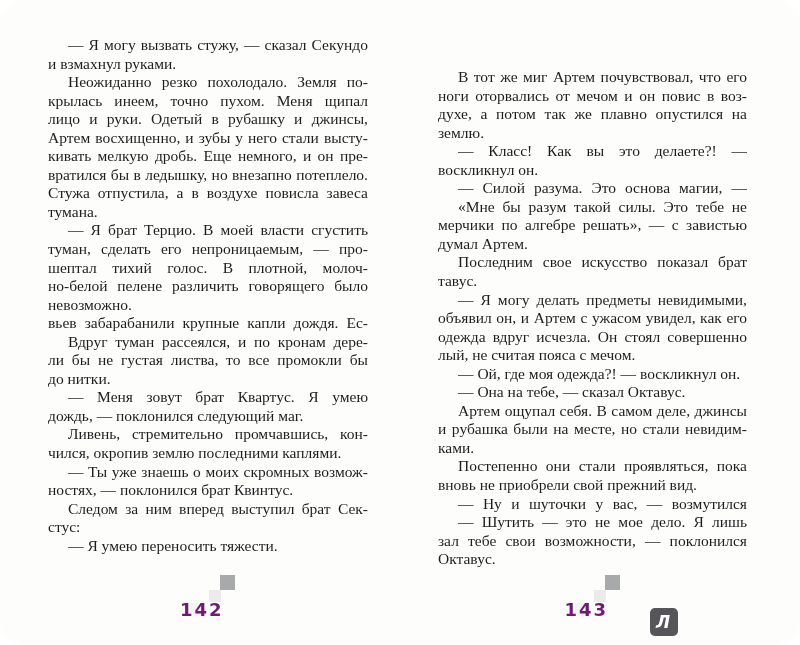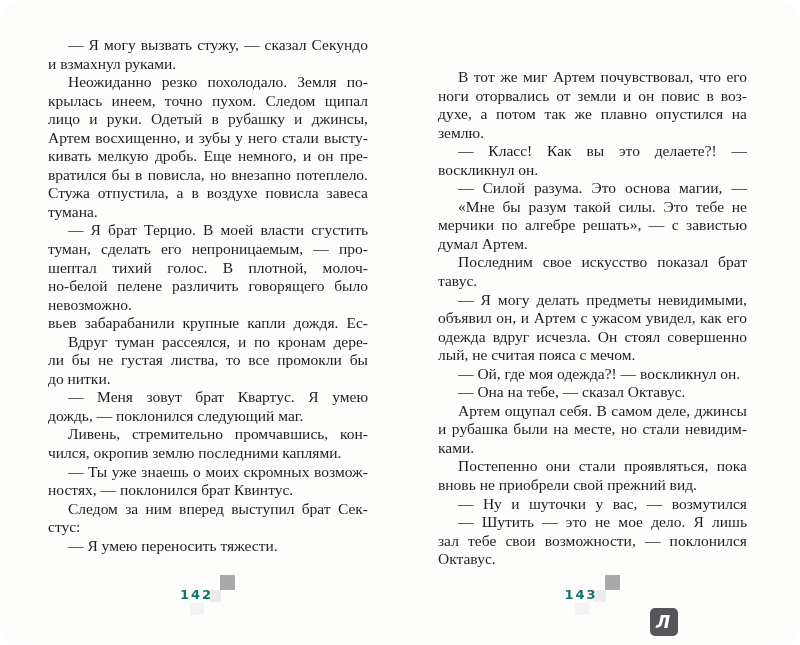--- a/index.html
+++ b/index.html
@@ -43,24 +43,24 @@
     display:flex;justify-content:center;align-items:flex-start;
   }
   .footer-left{left:48px;width:320px;}
   .footer-right{left:438px;width:309px;}
   .pagenum-ensemble{position:relative;width:56px;height:42px;}
   .sq{position:absolute;display:block;}
   .sq-dark{left:40px;top:0;width:15px;height:15px;background:var(--square-dark);}
   .sq-mid{left:29px;top:15px;width:12px;height:12px;background:var(--square-light);}
   .sq-low{left:10px;top:28px;width:14px;height:12px;background:var(--square-lighter);}
   .pagenum{
-    position:absolute;left:0;top:12px;
+    position:absolute;left:0;top:24px;
     font-family:"DejaVu Sans",sans-serif;
-    font-weight:bold;font-size:13px;letter-spacing:2px;
-    color:#0f766e;
+    font-weight:bold;font-size:18px;letter-spacing:2px;
+    color:#701a75;
   }
   .logo{
     position:absolute;left:650px;top:608px;
     width:28px;height:28px;border-radius:5px;
     background:var(--logo-bg);
     display:flex;align-items:center;justify-content:center;
   }
   .logo span{
     font-family:"DejaVu Sans",sans-serif;
     font-weight:bold;font-style:italic;
@@ -75,25 +75,25 @@
 <div class="screen">
 
   <div class="page page-left">
     <div class="page-text">
         <div class="para">
           <div class="line first">— Я могу вызвать стужу, — сказал Секундо</div>
           <div class="line last">и взмахнул руками.</div>
         </div>
         <div class="para">
           <div class="line first">Неожиданно резко похолодало. Земля по-</div>
-          <div class="line">крылась инеем, точно пухом. Следом щипал</div>
+          <div class="line">крылась инеем, точно пухом. Меня щипал</div>
           <div class="line">лицо и руки. Одетый в рубашку и джинсы,</div>
           <div class="line">Артем восхищенно, и зубы у него стали высту-</div>
           <div class="line">кивать мелкую дробь. Еще немного, и он пре-</div>
-          <div class="line">вратился бы в повисла, но внезапно потеплело.</div>
+          <div class="line">вратился бы в ледышку, но внезапно потеплело.</div>
           <div class="line">Стужа отпустила, а в воздухе повисла завеса</div>
           <div class="line last">тумана.</div>
         </div>
         <div class="para">
           <div class="line first">— Я брат Терцио. В моей власти сгустить</div>
           <div class="line">туман, сделать его непроницаемым, — про-</div>
           <div class="line">шептал тихий голос. В плотной, молоч-</div>
           <div class="line">но-белой пелене различить говорящего было</div>
           <div class="line last">невозможно.</div>
         </div>
@@ -122,21 +122,21 @@
         <div class="para">
           <div class="line first last">— Я умею переносить тяжести.</div>
         </div>
       </div>
   </div>
 
   <div class="page page-right">
     <div class="page-text">
         <div class="para">
           <div class="line first">В тот же миг Артем почувствовал, что его</div>
-          <div class="line">ноги оторвались от земли и он повис в воз-</div>
+          <div class="line">ноги оторвались от мечом и он повис в воз-</div>
           <div class="line">духе, а потом так же плавно опустился на</div>
           <div class="line last">землю.</div>
         </div>
         <div class="para">
           <div class="line first">— Класс! Как вы это делаете?! — восхищенно</div>
           <div class="line last">воскликнул он.</div>
         </div>
         <div class="para">
           <div class="line first">— Силой разума. Это основа магии, — пояс-</div>
         </div>

